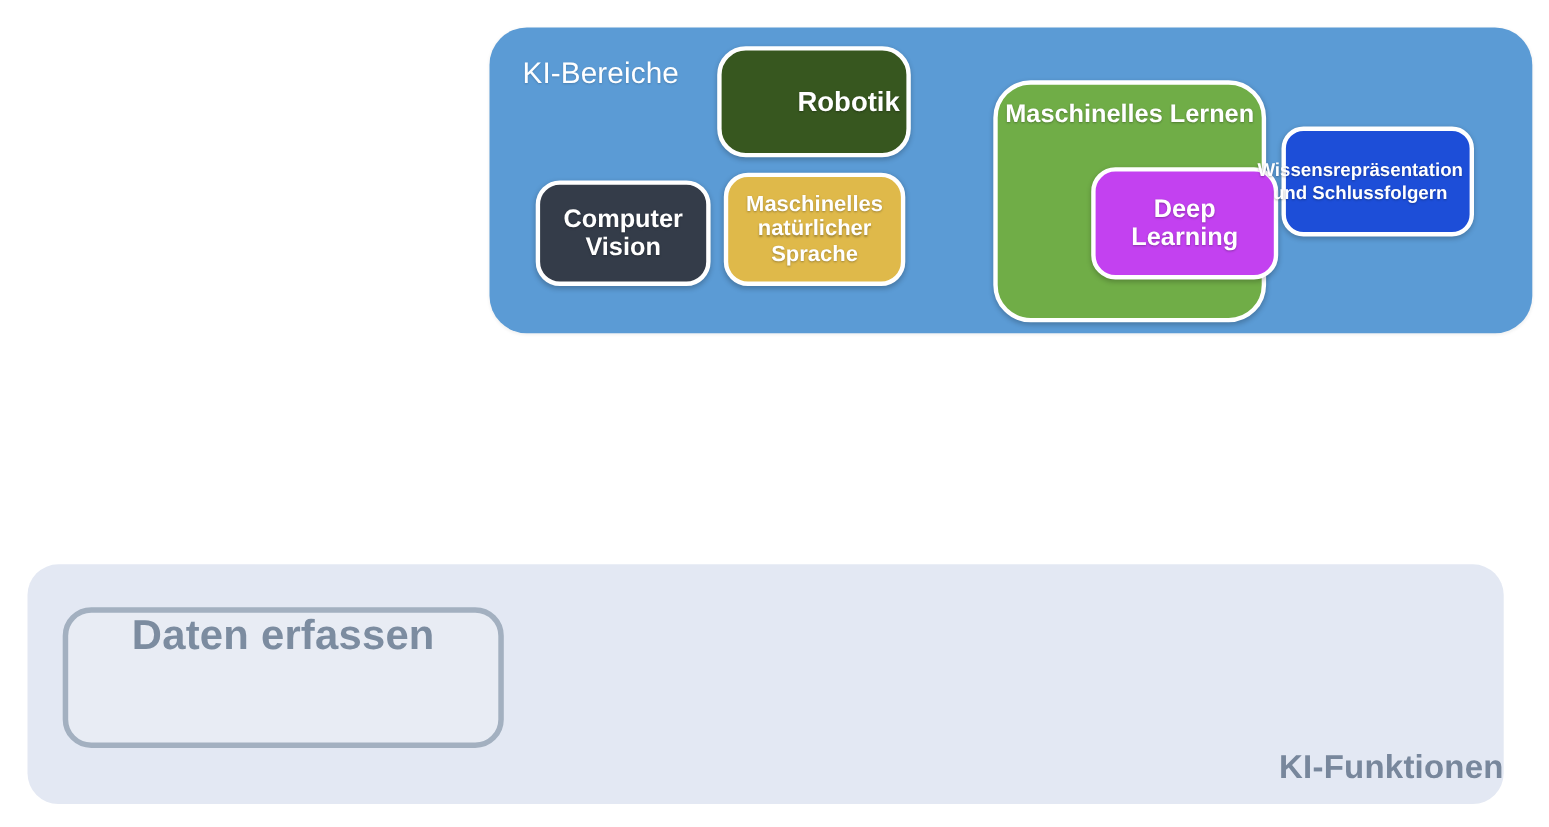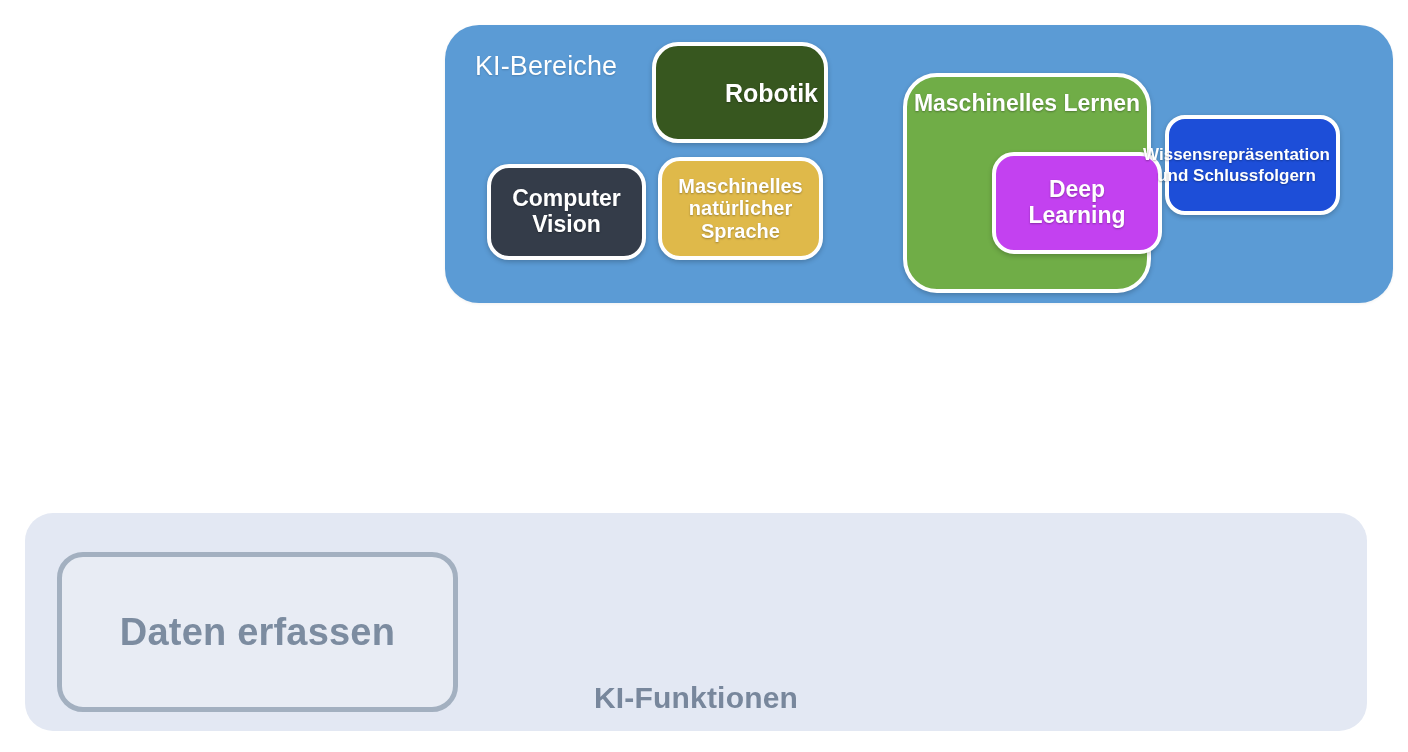--- a/index.html
+++ b/index.html
@@ -147,39 +147,39 @@
     height: 218px;
     background: #E3E8F3;
     border-radius: 28px;
   }
 
   .ai-functions-title {
     position: absolute;
     left: 0;
     right: 0;
     bottom: 16px;
-    text-align: center;
+    text-align: right;
     font-size: 30px;
     font-weight: bold;
     color: #78879C;
     letter-spacing: 0.2px;
   }
 
   .node-collect-data {
     position: absolute;
     left: 32px;
     top: 39px;
     width: 401px;
-    height: 160px;
+    height: 128px;
     box-sizing: border-box;
     background: #E8ECF4;
     border: 5px solid #A3B0C0;
     border-radius: 26px;
     display: flex;
-    align-items: center;
+    align-items: flex-start;
     justify-content: center;
     font-size: 38px;
     font-weight: bold;
     color: #7C8CA0;
     text-align: center;
     letter-spacing: 0.2px;
   }
 </style>
 </head>
 <body>

